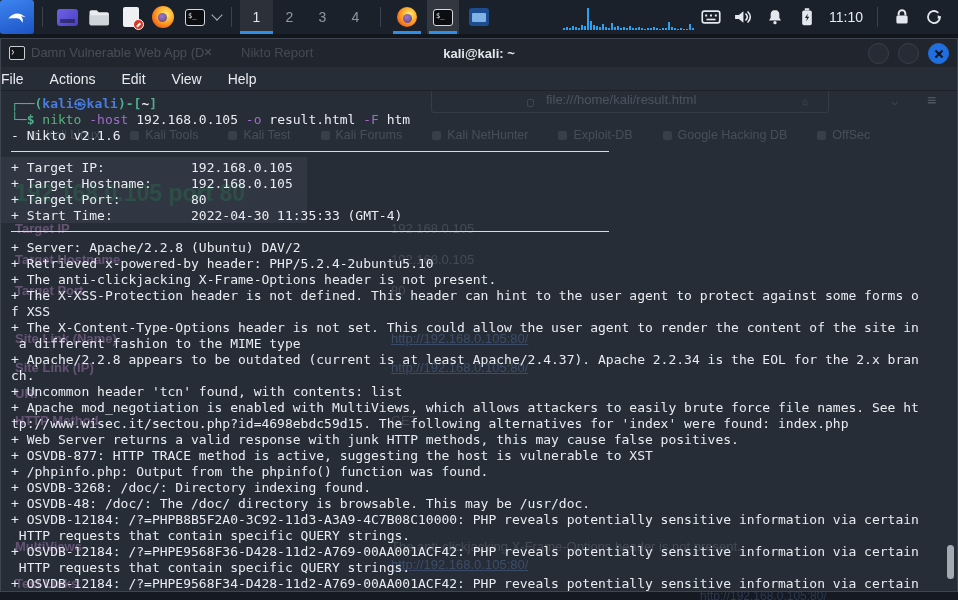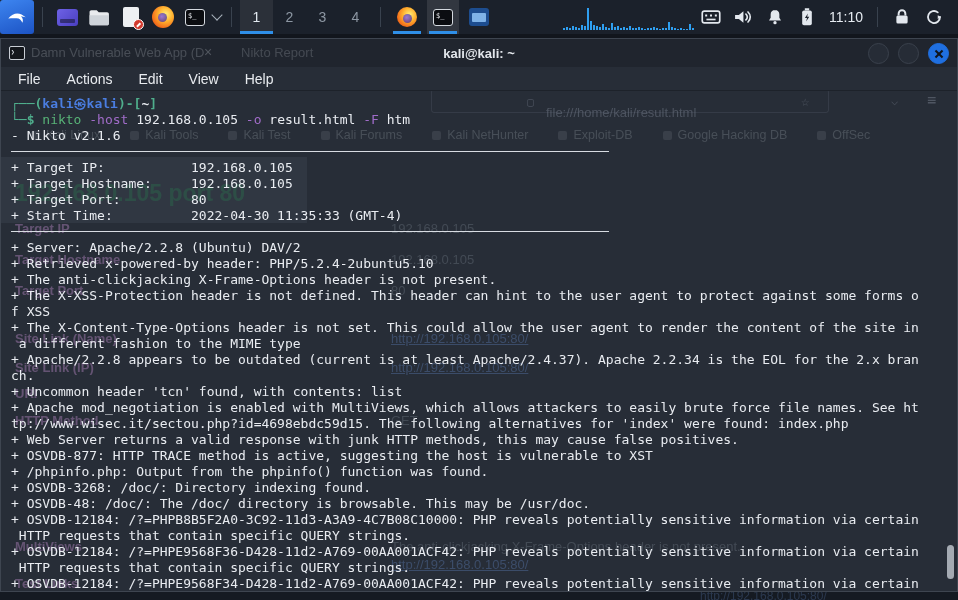--- a/index.html
+++ b/index.html
@@ -54,40 +54,40 @@
   .win-btn.close{background:#1f6fe0;border-color:#1f6fe0;position:relative;}
   .win-btn.close:before,.win-btn.close:after{content:"";position:absolute;left:4.5px;top:9px;width:10px;height:2px;background:#10151c;}
   .win-btn.close:before{transform:rotate(45deg);}
   .win-btn.close:after{transform:rotate(-45deg);}
   .ghost-tabs{position:absolute;left:0;top:0;right:0;bottom:0;overflow:hidden;}
   .ghost-tab1{position:absolute;left:30px;top:6px;color:#70767e;opacity:.5;font-size:13px;}
   .ghost-tab1-close{position:absolute;left:203px;top:5px;color:#80868e;opacity:.5;font-size:14px;}
   .ghost-tab2{position:absolute;left:240px;top:6px;color:#70767e;opacity:.45;font-size:13px;}
 
   .menubar{height:24px;background:#272d37;border-bottom:1px solid #1d222a;
-    display:flex;align-items:center;padding-left:17px;}
+    display:flex;align-items:center;}
   .menu-item{color:#e8ebef;font-size:14px;margin-right:26px;}
 
   .term-content{position:relative;width:100%;height:500px;background:#272d37;overflow:hidden;
     font-family:"DejaVu Sans Mono",monospace;font-size:13px;line-height:16px;}
 
   
   .term-out{position:absolute;left:10px;top:5px;white-space:pre;z-index:5;}
   .tl{height:16px;color:#e9ecf1;}
   .sg-p{color:#4fae8c;font-weight:bold;}
   .sg-u{color:#4a7de0;font-weight:bold;}
   .sg-wb{color:#e9ecf1;font-weight:bold;}
   .sg-c{color:#58b377;}
   .sg-o{color:#a06cc8;}
   .sg-w{color:#e9ecf1;}
   .hr-line{display:inline-block;width:598px;border-top:1.6px solid #d8dce2;vertical-align:4px;}
 
   
   .ghost{position:absolute;pointer-events:none;z-index:2;}
-  .g-url{left:545px;top:14px;color:#6b7280;opacity:.55;font-family:"Liberation Sans",sans-serif;font-size:13px;}
+  .g-url{left:545px;top:1px;color:#6b7280;opacity:.55;font-family:"Liberation Sans",sans-serif;font-size:13px;}
   .g-urlico{left:526px;top:3px;color:#6b7280;opacity:.5;font-size:12px;}
   .g-star{left:800px;top:2px;color:#6b7280;opacity:.55;font-size:14px;}
   .g-pocket{left:890px;top:2px;color:#6b7280;opacity:.5;font-size:12px;}
   .g-burger{left:926px;top:1px;color:#6b7280;opacity:.6;font-size:15px;}
   .g-urlbox{left:430px;top:-2px;width:398px;height:24px;border:1px solid rgba(120,130,145,.18);border-radius:3px;}
   .g-bookmarks{left:30px;top:36px;right:0;display:flex;gap:30px;color:#687078;opacity:.5;
     font-family:"Liberation Sans",sans-serif;font-size:12.5px;white-space:nowrap;}
   .g-bookmarks .bk{display:flex;align-items:center;gap:6px;}
   .g-bookmarks .dot{width:9px;height:9px;border-radius:2px;background:#5a626b;opacity:.7;}
   .g-h1{left:14px;top:70px;font-family:"Liberation Sans",sans-serif;font-size:23px;font-weight:bold;

